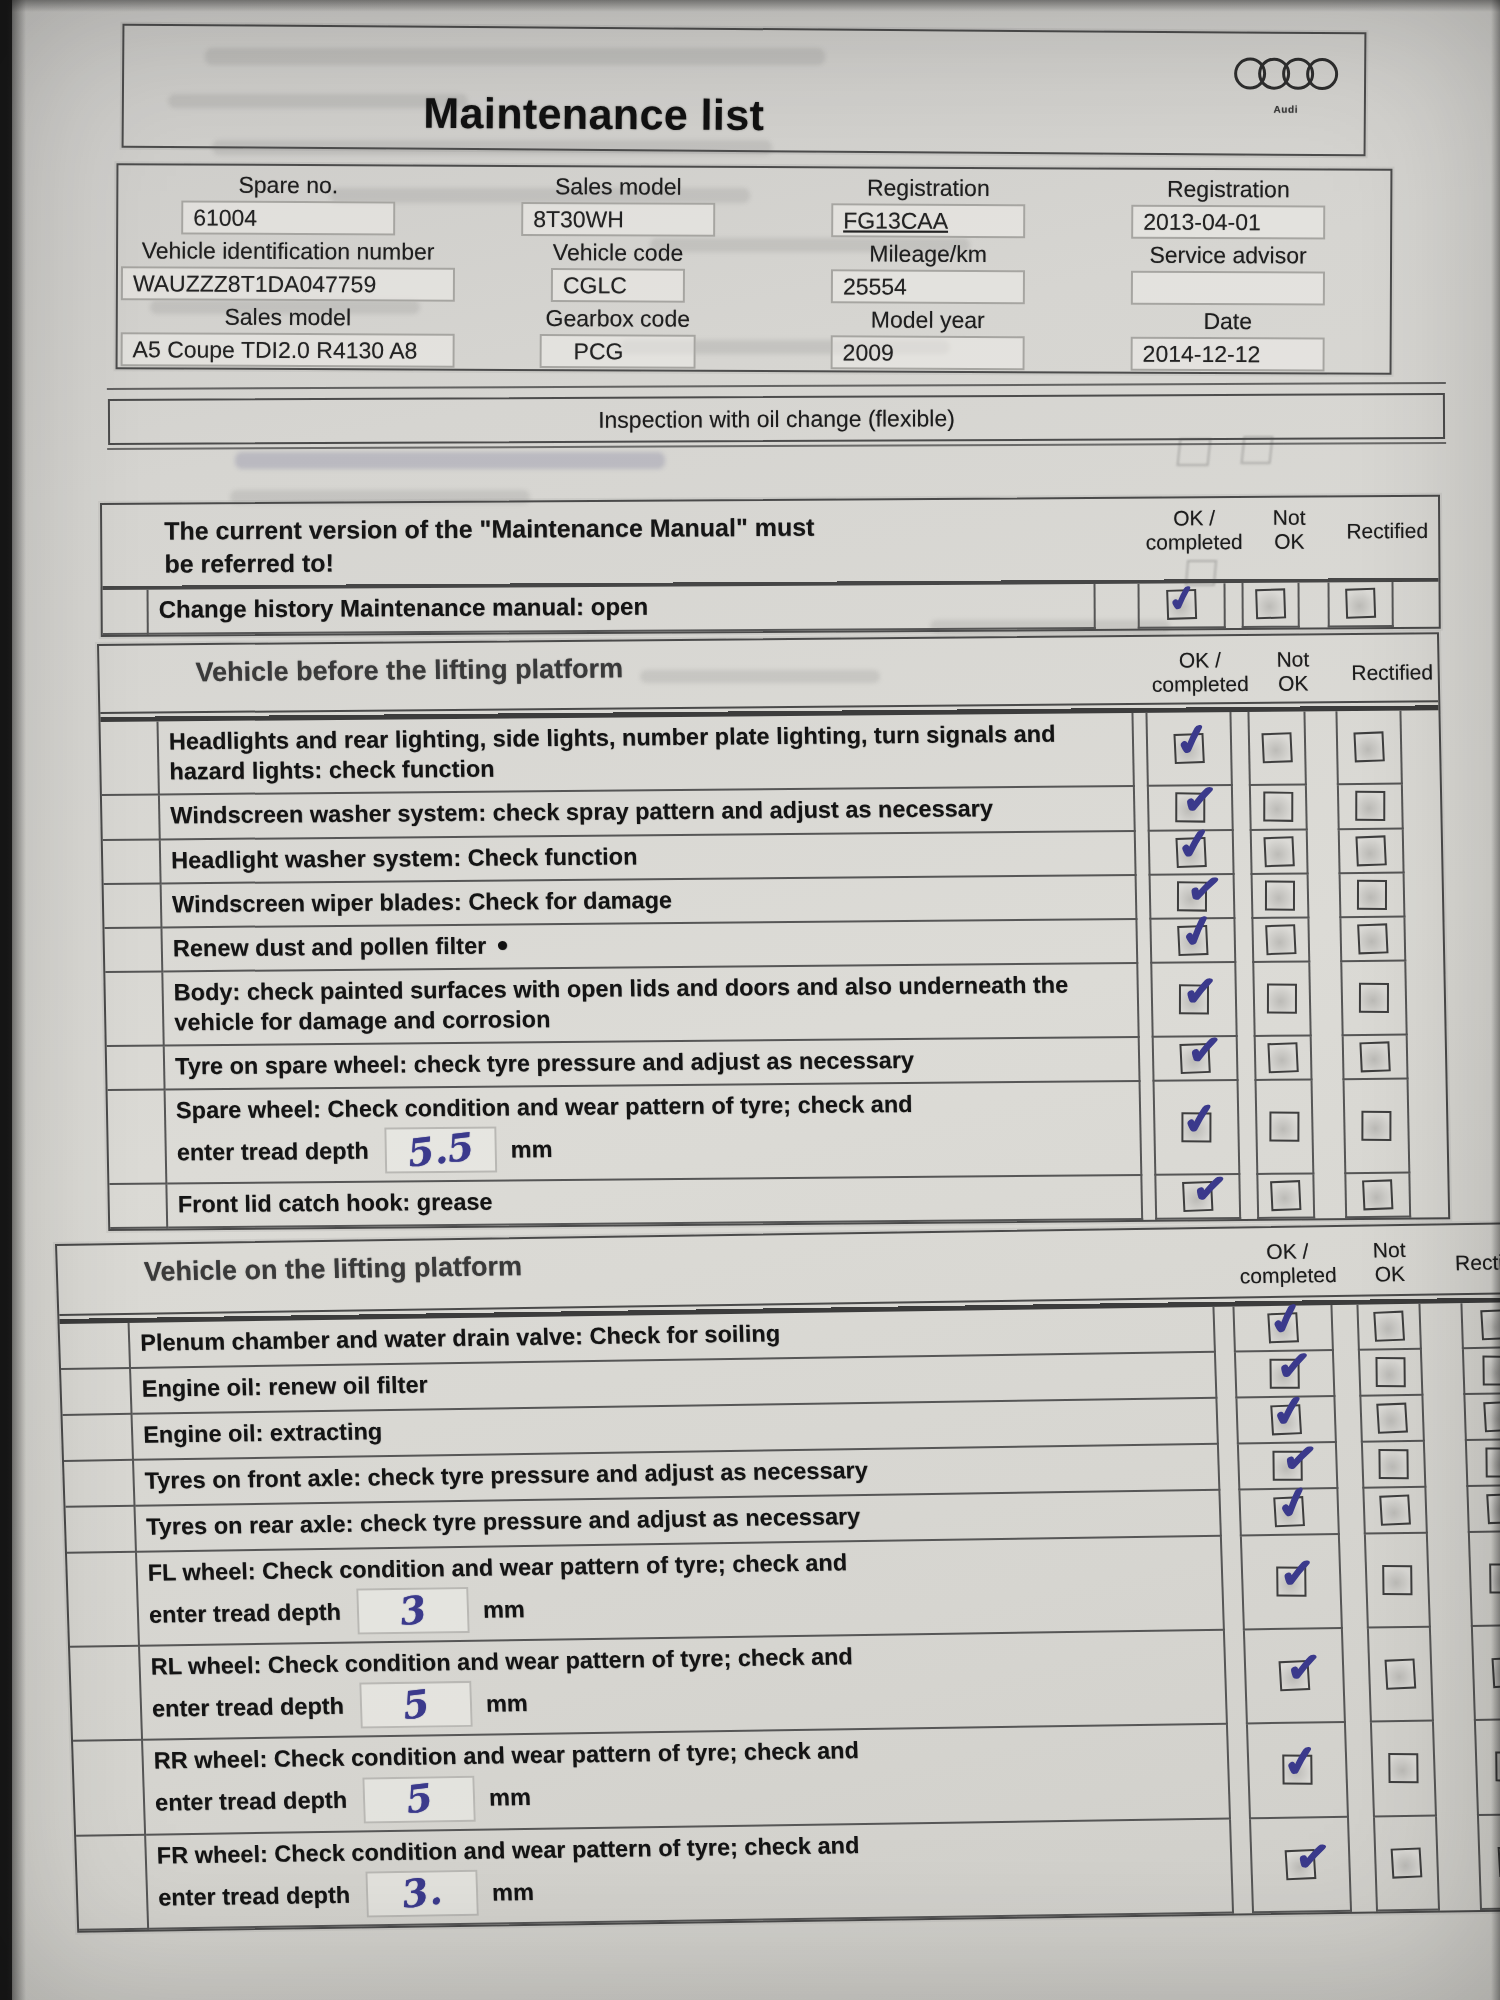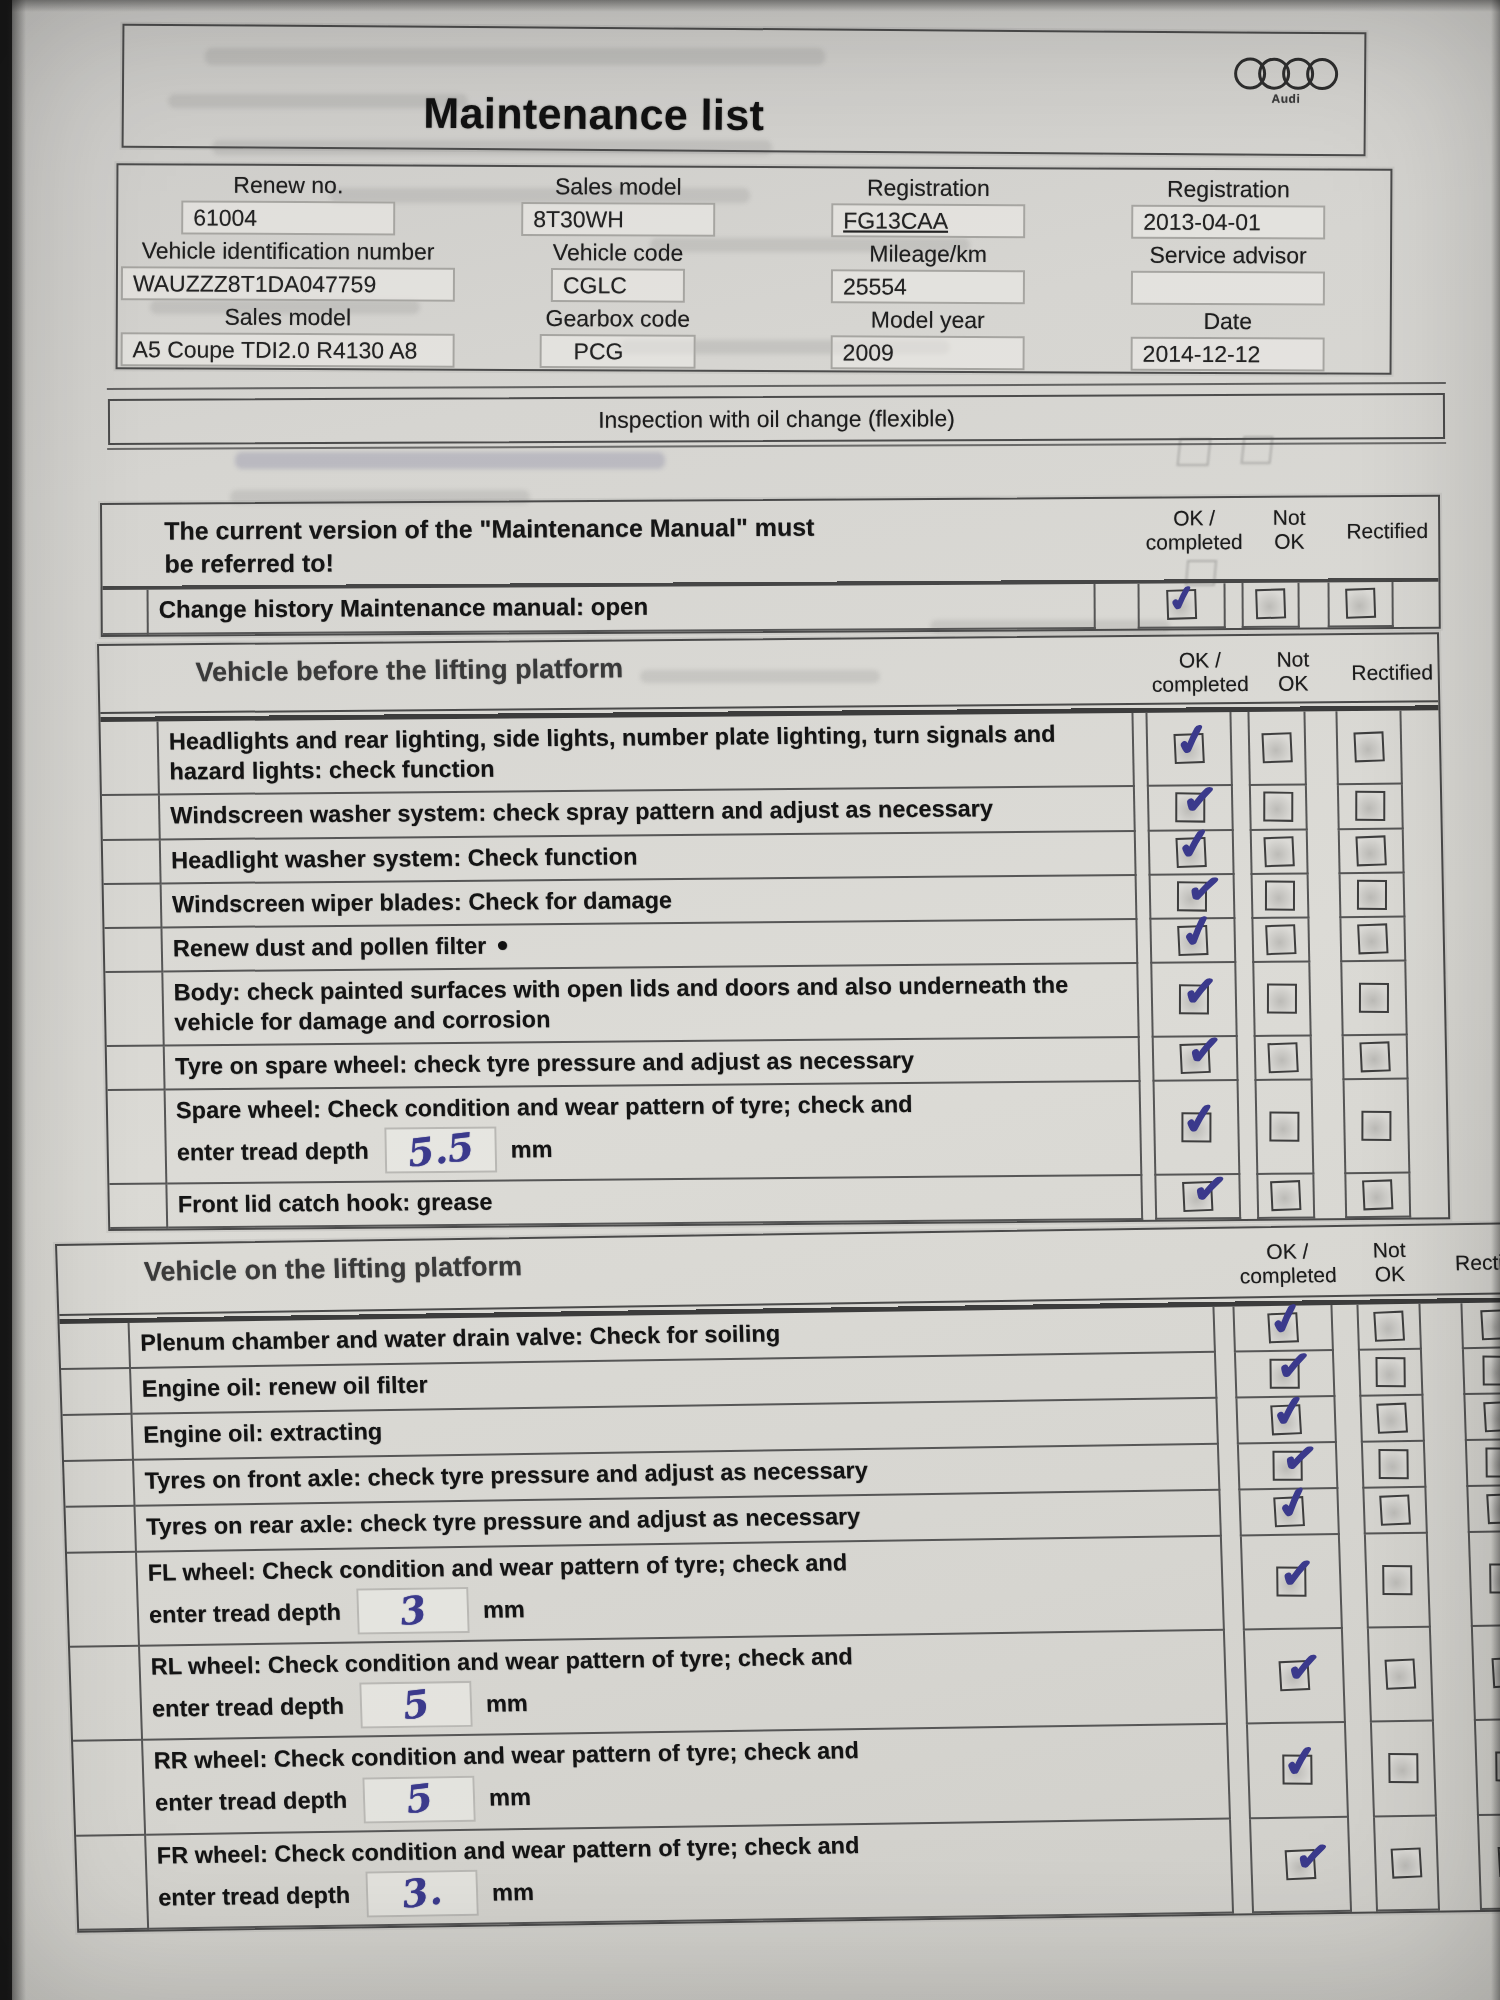--- a/index.html
+++ b/index.html
@@ -33,21 +33,21 @@
     display:flex;align-items:flex-end;justify-content:center;
   }
   .title-box h1{
     margin:0 300px 10px 0;font-size:43px;font-weight:bold;letter-spacing:.4px;color:#121212;
     text-shadow:0 0 2px rgba(30,30,30,.45);
   }
   .audi{position:absolute;right:26px;top:24px;text-align:center;}
   .rings{display:flex;}
   .ring{width:26px;height:26px;border:3px solid #2e2e2e;border-radius:50%;background:transparent;}
   .ring + .ring{margin-left:-8px;}
-  .audi-label{font-size:12px;font-weight:bold;color:#3a3a3a;letter-spacing:.6px;margin-top:2px;
+  .audi-label{font-size:10px;font-weight:bold;color:#3a3a3a;letter-spacing:.6px;margin-top:14px;
     text-shadow:0 0 1px rgba(0,0,0,.4);}
 
   
   .info-box{
     position:absolute;left:116px;top:166px;width:1276px;height:206px;
     border:2.5px solid #4c4c4c;transform:rotate(.25deg);
     box-shadow:0 0 0 2px rgba(120,120,120,.12);
     display:grid;grid-template-columns:340px 320px 300px 300px;grid-auto-rows:66px;
     padding:6px 0 0 0;box-sizing:border-box;
   }
@@ -164,21 +164,21 @@
         <span class="ring"></span>
         <span class="ring"></span>
         <span class="ring"></span>
     </div>
     <div class="audi-label">Audi</div>
   </div>
 </div>
 
 <div class="info-box">
   <div class="fcell">
-    <div class="flabel">Renew no.</div>
+    <div class="flabel">Spare no.</div>
     <div class="fval w-order">61004</div>
   </div>
   <div class="fcell">
     <div class="flabel">Sales model</div>
     <div class="fval w-sales">8T30WH</div>
   </div>
   <div class="fcell">
     <div class="flabel">Registration</div>
     <div class="fval w-reg">FG13CAA</div>
   </div>

